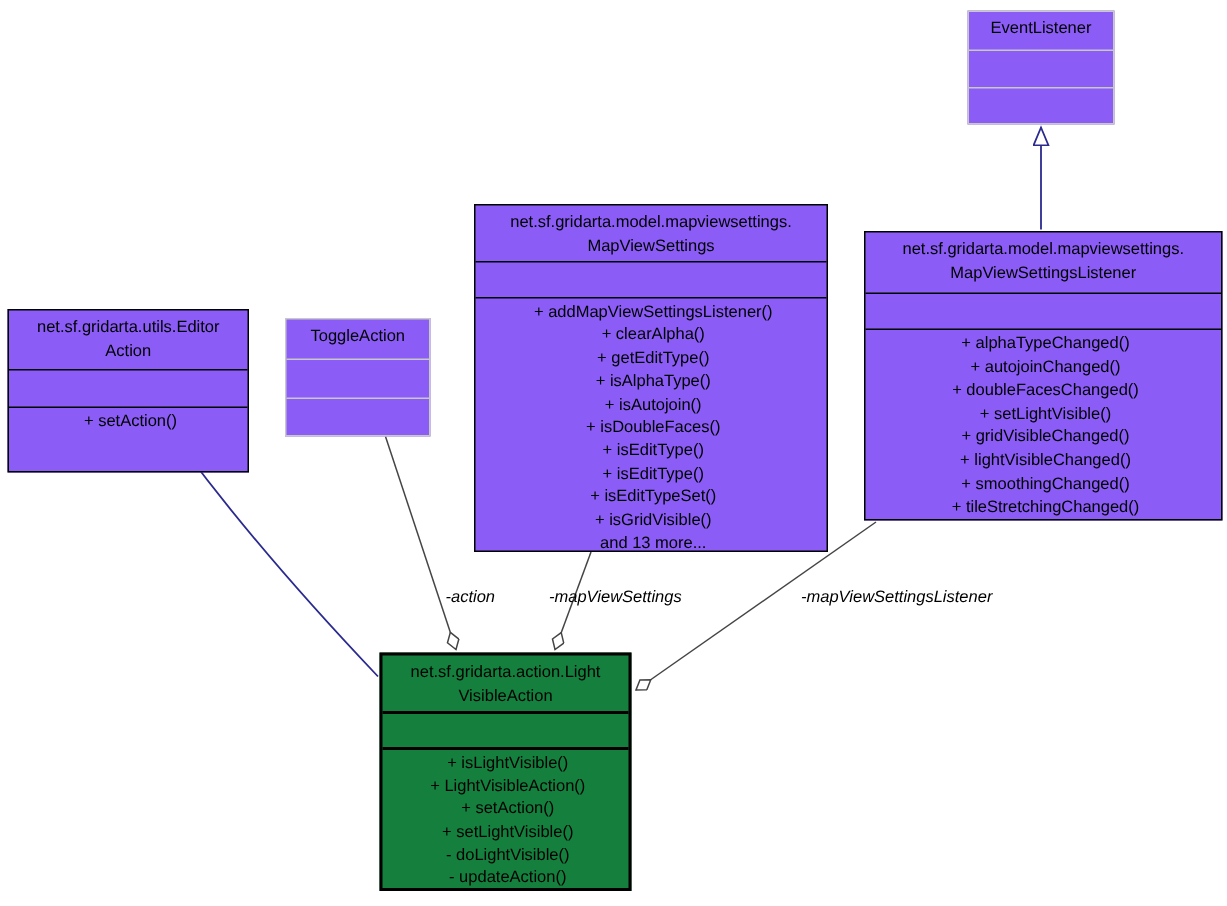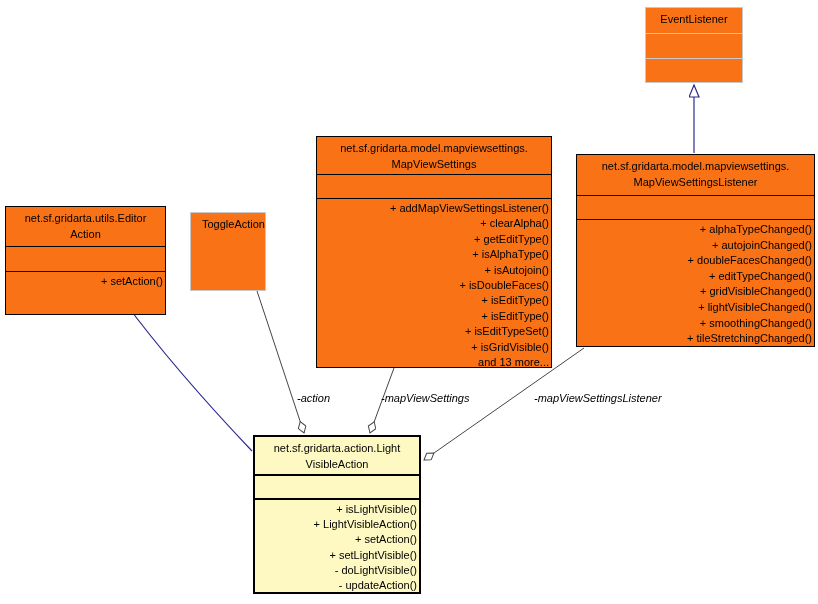--- a/index.html
+++ b/index.html
@@ -10,42 +10,42 @@
     font-family:"Liberation Sans","DejaVu Sans",sans-serif;
     color:#000;
     overflow:hidden;
   }
   svg.edges{position:absolute;left:0;top:0;width:818px;height:604px;}
   .uml-class{
     position:absolute;
     box-sizing:border-box;
     display:flex;
     flex-direction:column;
-    background:#f97316;
+    background:#8b5cf6;
     border:1px solid #000;
     font-size:11px;
     line-height:15.2px;
   }
   .uml-class.external{border:1px solid #c8c8c8;}
-  .uml-class.highlight{background:#fef9c3;border:2px solid #000;}
+  .uml-class.highlight{background:#15803d;border:2px solid #000;}
   .uml-class .compartment{
     box-sizing:border-box;
     overflow:hidden;
   }
   .uml-class .compartment + .compartment{border-top:1px solid #000;}
   .uml-class.external .compartment + .compartment{border-top:1px solid #c8c8c8;}
   .uml-class.highlight .compartment + .compartment{border-top:2px solid #000;}
   .uml-class .title{
     text-align:center;
     white-space:pre-line;
     padding-top:3px;
     line-height:16px;
   }
   .uml-class .methods{
-    text-align:right;
+    text-align:center;
     white-space:pre-line;
     padding:2px 2px 0 5px;
   }
   .edge-label{
     position:absolute;
     font-size:11px;
     white-space:nowrap;
     font-style:italic;
   }
 </style>
@@ -81,21 +81,21 @@
     <div class="compartment" style="flex:1;"></div>
   </div>
 
   <div class="uml-class" style="left:5px;top:206px;width:161px;height:109px;">
     <div class="compartment title" style="height:39px;">net.sf.gridarta.utils.Editor
 Action</div>
     <div class="compartment" style="height:25px;"></div>
     <div class="compartment methods" style="flex:1;">+ setAction()</div>
   </div>
 
-  <div class="uml-class external" style="left:190px;top:212px;width:76px;height:79px;align-items:flex-end;">
+  <div class="uml-class external" style="left:190px;top:212px;width:97px;height:79px;">
     <div class="compartment title" style="height:26px;">ToggleAction</div>
     <div class="compartment" style="height:26px;"></div>
     <div class="compartment" style="flex:1;"></div>
   </div>
 
   <div class="uml-class" style="left:316px;top:136px;width:236px;height:232px;">
     <div class="compartment title" style="height:37px;">net.sf.gridarta.model.mapviewsettings.
 MapViewSettings</div>
     <div class="compartment" style="height:24px;"></div>
     <div class="compartment methods" style="flex:1;line-height:15.4px;">+ addMapViewSettingsListener()
@@ -111,36 +111,36 @@
 and 13 more...</div>
   </div>
 
   <div class="uml-class" style="left:576px;top:154px;width:239px;height:193px;">
     <div class="compartment title" style="height:40px;">net.sf.gridarta.model.mapviewsettings.
 MapViewSettingsListener</div>
     <div class="compartment" style="height:24px;"></div>
     <div class="compartment methods" style="flex:1;line-height:15.6px;">+ alphaTypeChanged()
 + autojoinChanged()
 + doubleFacesChanged()
-+ editTypeChanged()
++ setLightVisible()
 + gridVisibleChanged()
 + lightVisibleChanged()
 + smoothingChanged()
 + tileStretchingChanged()</div>
   </div>
 
   <div class="uml-class highlight" style="left:253px;top:435px;width:168px;height:159px;">
     <div class="compartment title" style="height:37px;">net.sf.gridarta.action.Light
 VisibleAction</div>
     <div class="compartment" style="height:24px;"></div>
     <div class="compartment methods" style="flex:1;">+ isLightVisible()
 + LightVisibleAction()
 + setAction()
 + setLightVisible()
 - doLightVisible()
 - updateAction()</div>
   </div>
 
   <div class="edge-label" style="left:297px;top:392px;">-action</div>
-  <div class="edge-label" style="left:381px;top:392px;">-mapViewSettings</div>
+  <div class="edge-label" style="left:366px;top:392px;">-mapViewSettings</div>
   <div class="edge-label" style="left:534px;top:392px;">-mapViewSettingsListener</div>
 
 </div>
 
 </body></html>

